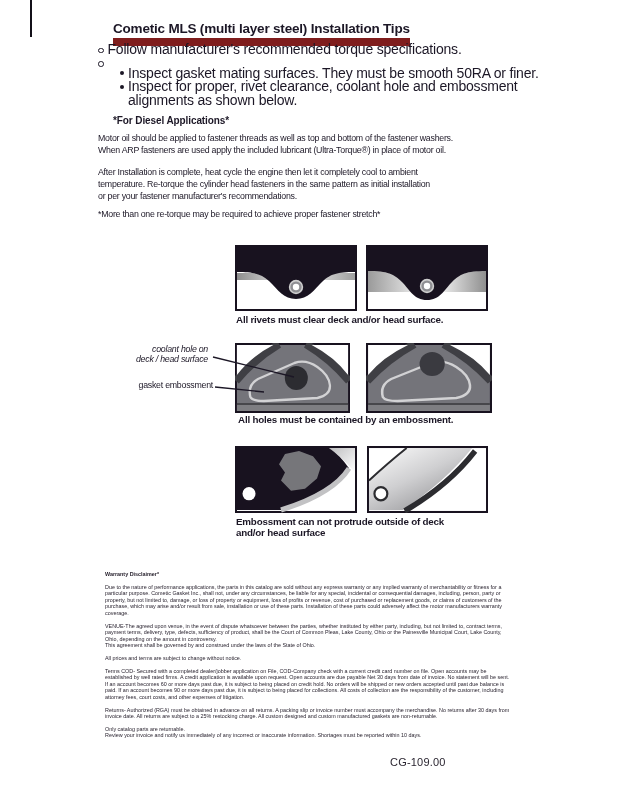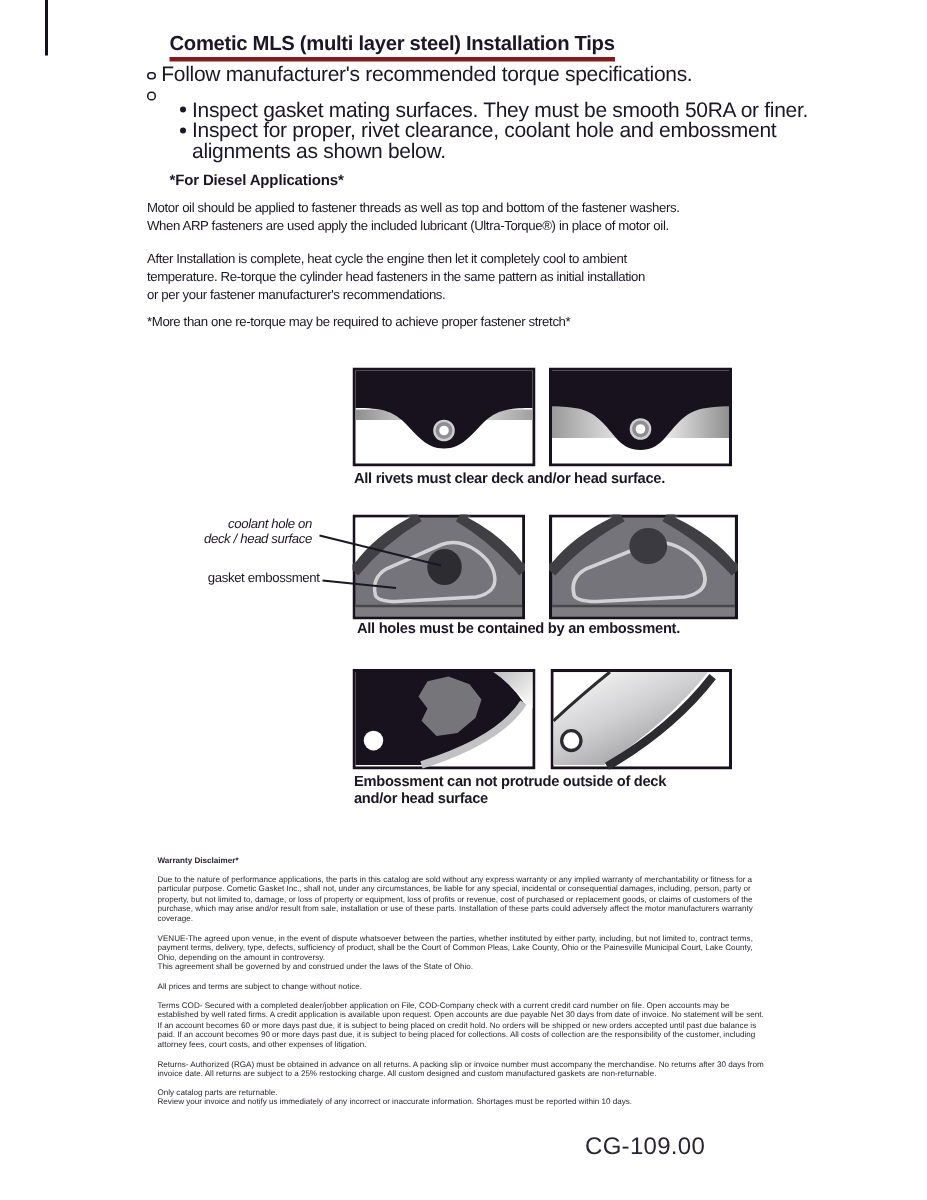--- a/index.html
+++ b/index.html
@@ -9,21 +9,21 @@
   }
   .abs{position:absolute;}
   .pre{white-space:pre-line;}
 
   
   .corner-mark{left:30px;top:0;width:2px;height:37px;background:#131019;}
 
   
   .doc-title{
     left:113px;top:21px;font-size:13.5px;font-weight:bold;letter-spacing:-0.2px;
-    border-bottom:3px solid #7f1d1d;padding-bottom:2px;text-align:center;
+    border-bottom:8px solid #7f1d1d;padding-bottom:2px;text-align:center;
   }
 
   
   .tips{left:98px;top:43px;width:470px;font-size:14px;letter-spacing:-0.2px;}
   .tip-row{display:flex;align-items:flex-start;line-height:13.6px;}
   .tip-row.sub{margin-left:22px;}
   .marker-open{
     width:3.5px;height:3.5px;border:1px solid #1c1726;border-radius:50%;
     margin:4.5px 4px 0 0;flex:none;
   }
@@ -48,21 +48,21 @@
 
   .anno-label{
     font-size:8.8px;letter-spacing:-0.25px;line-height:9.6px;text-align:right;color:#1c1726;
   }
 
   
   .legal{left:105px;top:571px;width:407px;font-size:5.4px;line-height:6.6px;letter-spacing:0;color:#2a2430;}
   .legal .lg-head{font-weight:bold;margin:0 0 6px 0;}
   .legal p{margin:0 0 6px 0;}
 
-  .part-number{left:390px;top:756px;font-size:16px;letter-spacing:0.2px;color:#2a2530;}
+  .part-number{left:390px;top:756px;font-size:11px;letter-spacing:0.2px;color:#2a2530;}
 </style>
 </head>
 <body>
 
 <div class="abs corner-mark"></div>
 
 <div class="abs doc-title">Cometic MLS (multi layer steel) Installation Tips</div>
 
 <div class="abs tips">
   <div class="tip-row">

